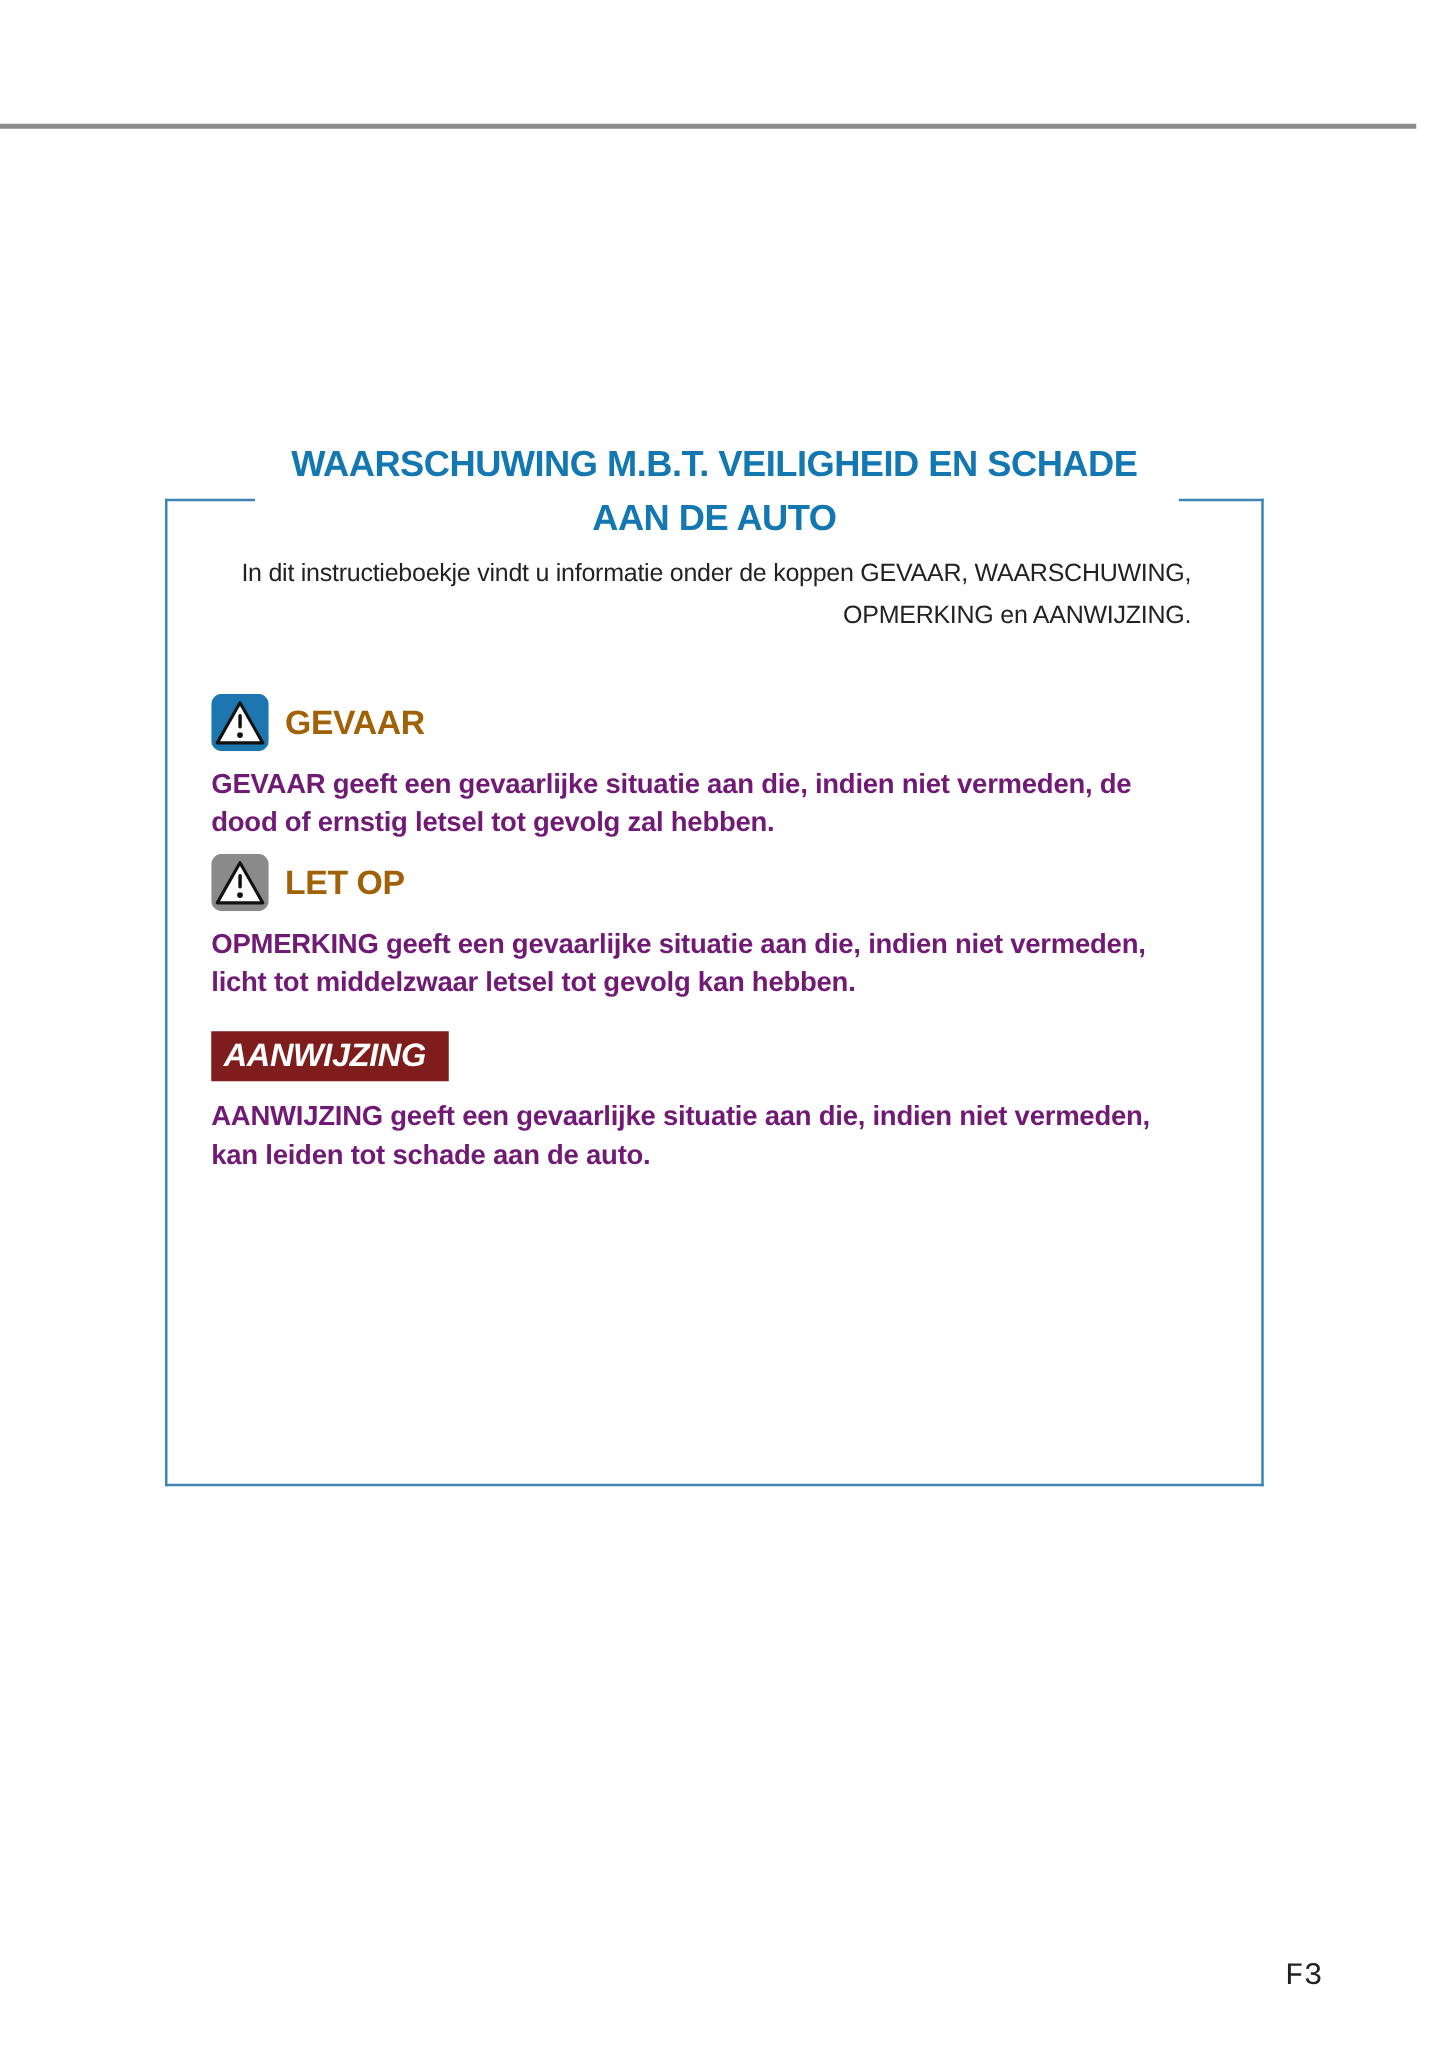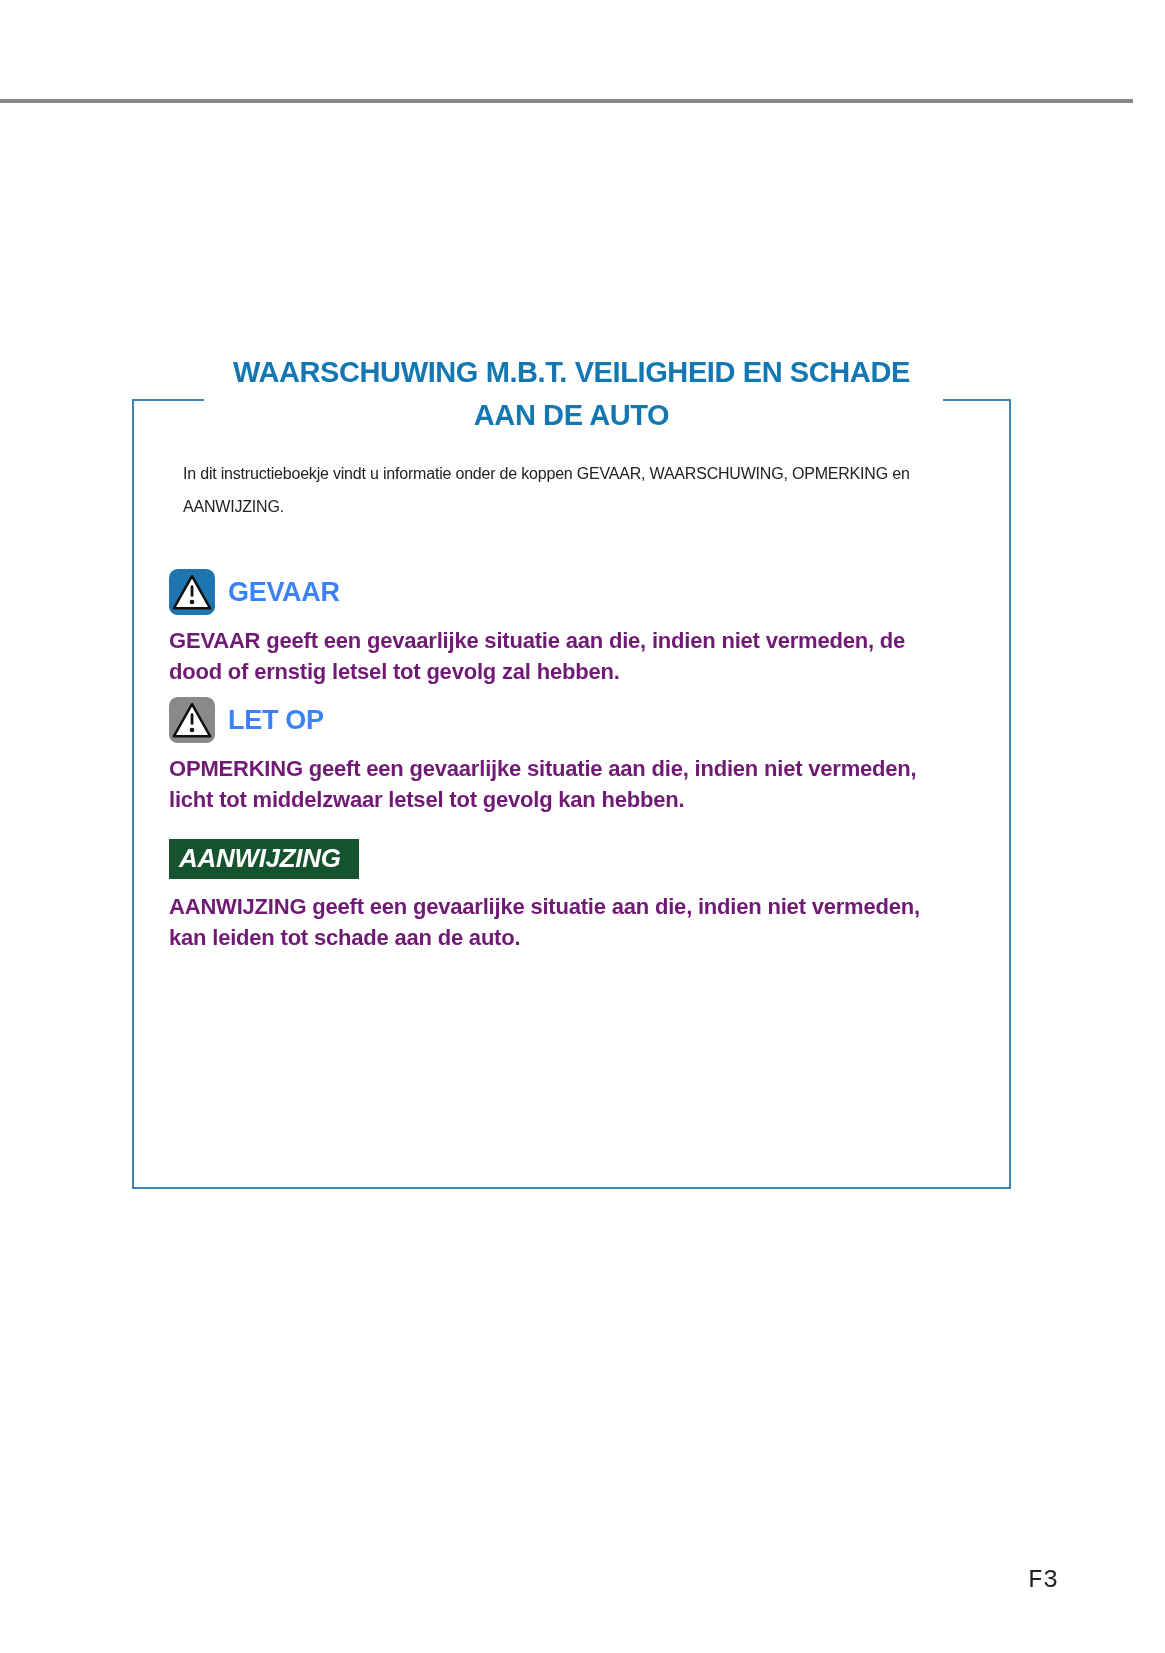--- a/index.html
+++ b/index.html
@@ -58,56 +58,57 @@
     white-space: nowrap;
   }
   .box-title.line1 { top: -47px; }
   .box-title.line2 { top: -4px; }
 
   .box-content {
     padding: 44px 56px 0 35px;
   }
 
   .intro {
-    font-size: 16px;
+    font-size: 20px;
     line-height: 33px;
     letter-spacing: -0.2px;
-    margin: 14px;
+    margin: 0;
     color: #222222;
+    text-align: right;
   }
   .intro.second { margin-top: 4px; }
 
   .section-head {
     display: flex;
     align-items: center;
     gap: 13px;
     margin-top: 10px;
   }
   .section-head.first { margin-top: 46px; }
   .section-label {
     font-size: 27px;
     font-weight: bold;
     letter-spacing: -0.3px;
-    color: #3b82f6;
+    color: #a16207;
   }
   .warn-icon { width: 46px; height: 46px; display: block; }
 
   .section-body {
     font-size: 22px;
     font-weight: bold;
     line-height: 31px;
     letter-spacing: -0.2px;
     margin: 10px 0 0 0;
     color: #701a75;
   }
 
   .badge {
     display: inline-block;
     margin-top: 24px;
-    background: #14532d;
+    background: #7f1d1d;
     color: #ffffff;
     font-weight: bold;
     font-style: italic;
     font-size: 26px;
     line-height: 33px;
     padding: 3px 18px 4px 10px;
     letter-spacing: -0.3px;
   }
   .badge-body { margin-top: 12px; }
 

